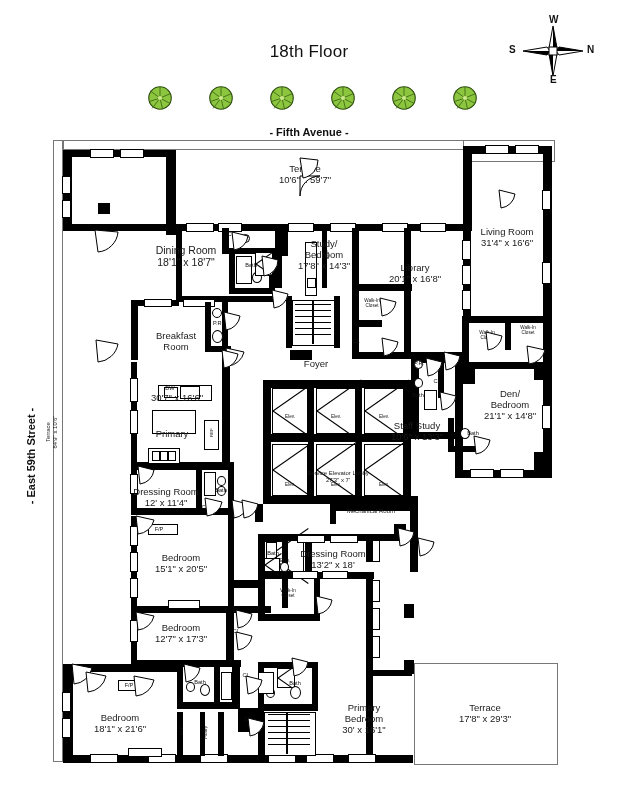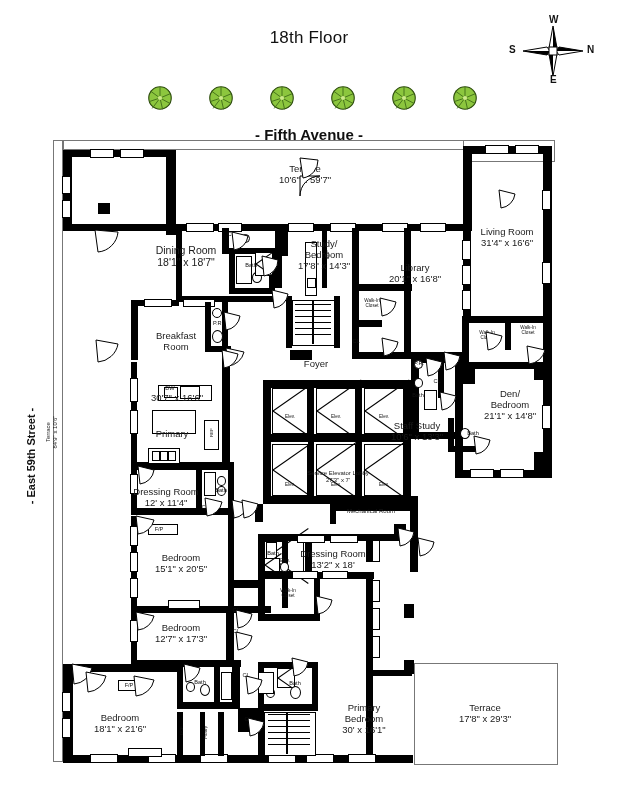--- a/index.html
+++ b/index.html
@@ -2,28 +2,28 @@
 <html><head>
 <meta charset="utf-8">
 <style>
   html,body{margin:0;padding:0;background:#ffffff;}
   body{width:618px;height:800px;position:relative;overflow:hidden;
        font-family:"Liberation Sans","DejaVu Sans",sans-serif;color:#111;}
   .abs{position:absolute;}
   
   #title-block{left:0;top:28px;width:618px;text-align:center;}
   #title-block .line1{font-size:17px;letter-spacing:.2px;}
-  #title-block .line2{font-size:17px;letter-spacing:.2px;margin-top:0;}
+  #title-block .line2{font-size:17px;letter-spacing:.2px;margin-top:14px;}
   
   #compass{left:507px;top:14px;width:92px;height:74px;}
   #compass .lbl{position:absolute;font-size:10px;font-weight:bold;}
   
   .tree{position:absolute;width:26px;height:26px;}
   
-  #fifth-ave-label{left:0;top:126px;width:618px;text-align:center;font-size:15px;font-weight:bold;}
+  #fifth-ave-label{left:0;top:126px;width:618px;text-align:center;font-size:11px;font-weight:bold;}
   #east59-label{left:-34px;top:450px;width:130px;text-align:center;font-size:11px;font-weight:bold;
      transform:rotate(-90deg);transform-origin:50% 50%;}
   
   #plan{left:0;top:0;width:618px;height:800px;}
   .wall{position:absolute;background:#000;}
   .win{position:absolute;background:#fff;border:1px solid #000;}
   
   .rl{position:absolute;text-align:center;line-height:1.18;color:#1a1a1a;}
   .rl .n{display:block;font-size:9.5px;}
   .rl .d{display:block;font-size:9.5px;}

